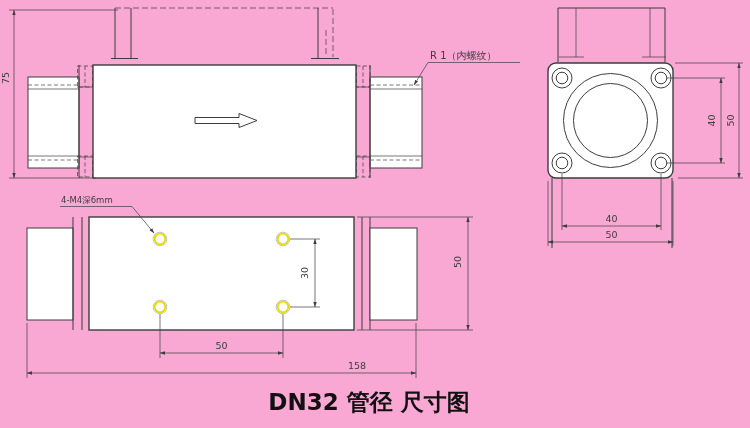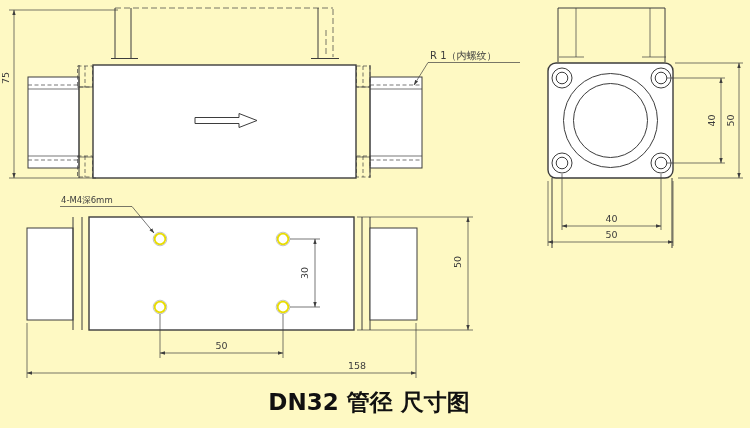--- a/index.html
+++ b/index.html
@@ -1,17 +1,17 @@
 <!DOCTYPE html>
 <html><head>
 <meta charset="utf-8">
 <style>
   html,body{margin:0;padding:0;background:#fff;}
   #canvas{
-    position:relative;width:750px;height:428px;background:#fef9c3;overflow:hidden;
+    position:relative;width:750px;height:428px;background:#f9a8d4;overflow:hidden;
     font-family:"DejaVu Sans","Liberation Sans",sans-serif;
   }
   svg{display:block;}
   svg text{
     font-family:"DejaVu Sans","Liberation Sans",sans-serif;
     fill:#3d3d3d;font-size:9.5px;
   }
   svg text.note{font-size:10px;}
   svg text.small-note{font-size:8.5px;}
   svg text.title-text{font-size:23px;font-weight:bold;fill:#111;}

